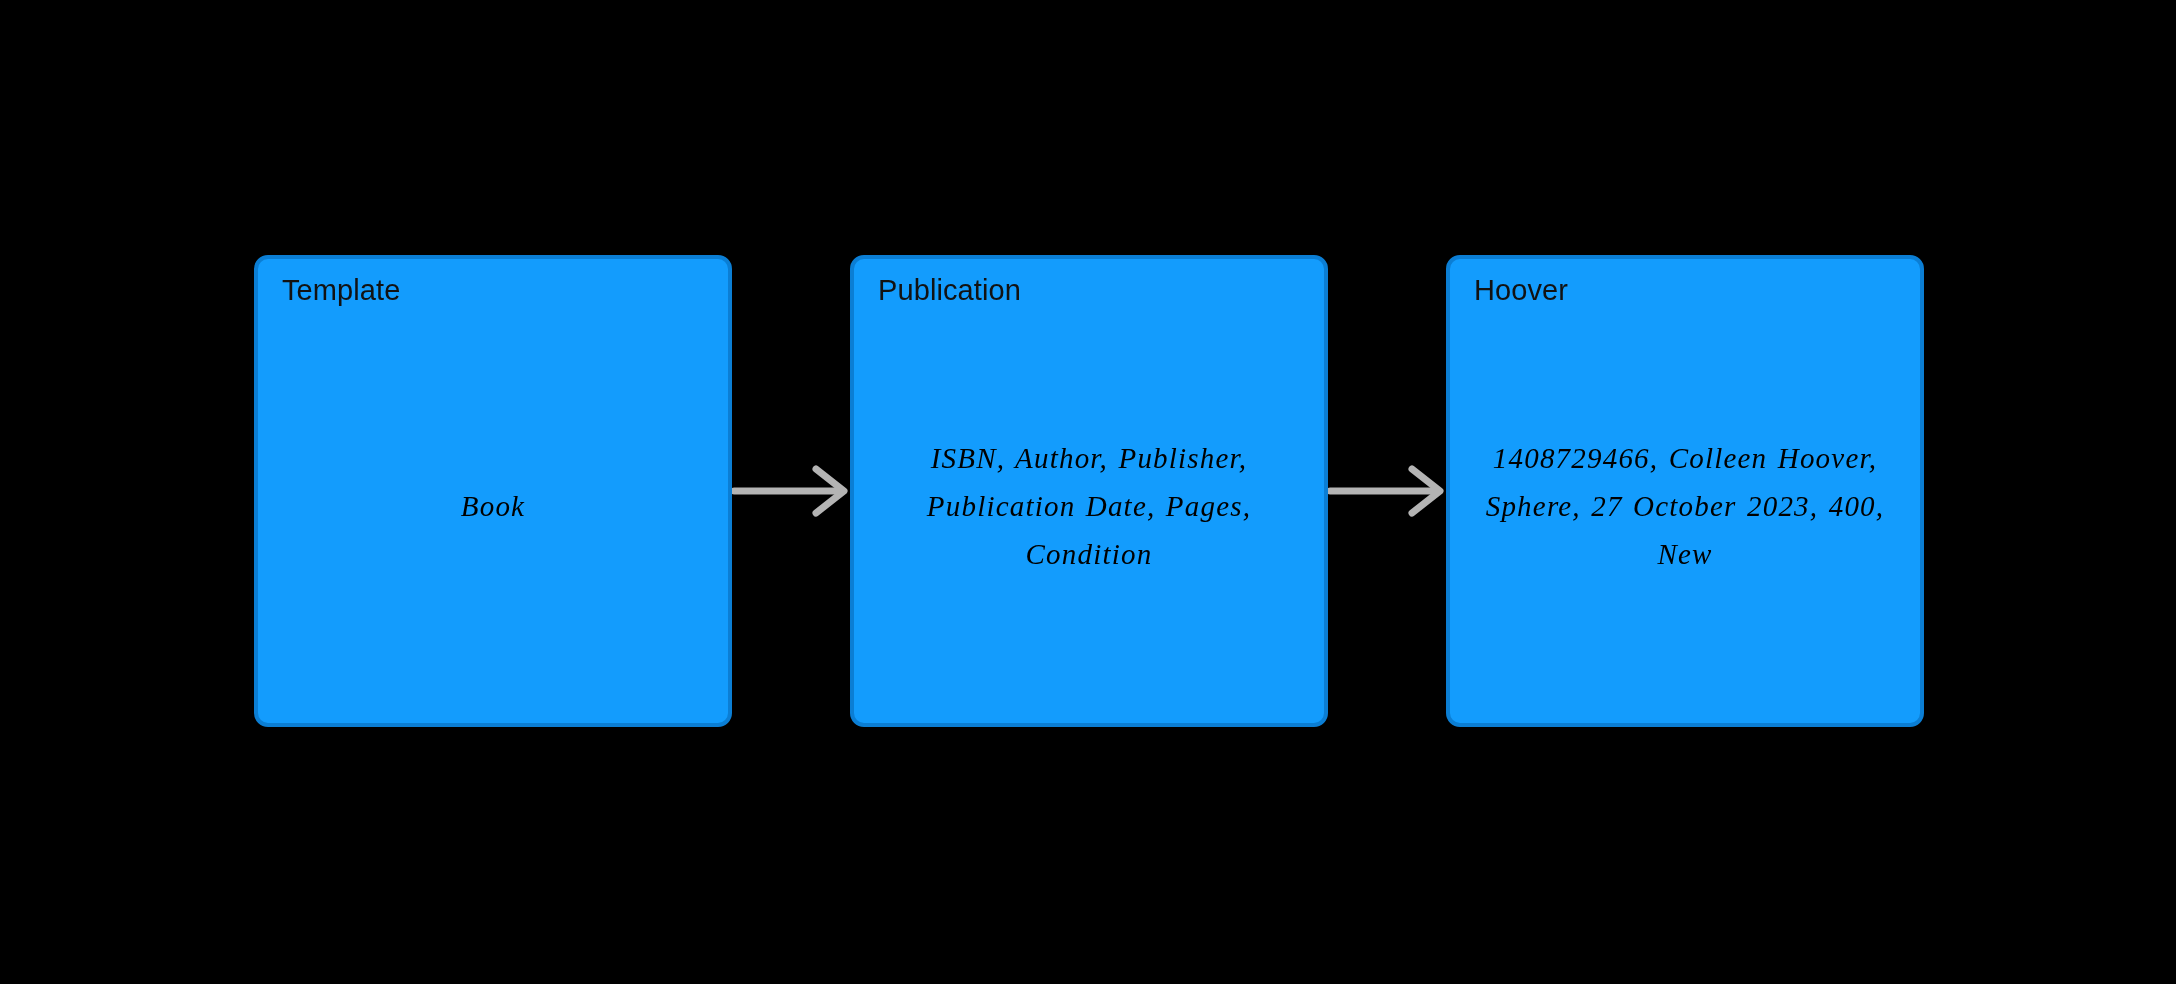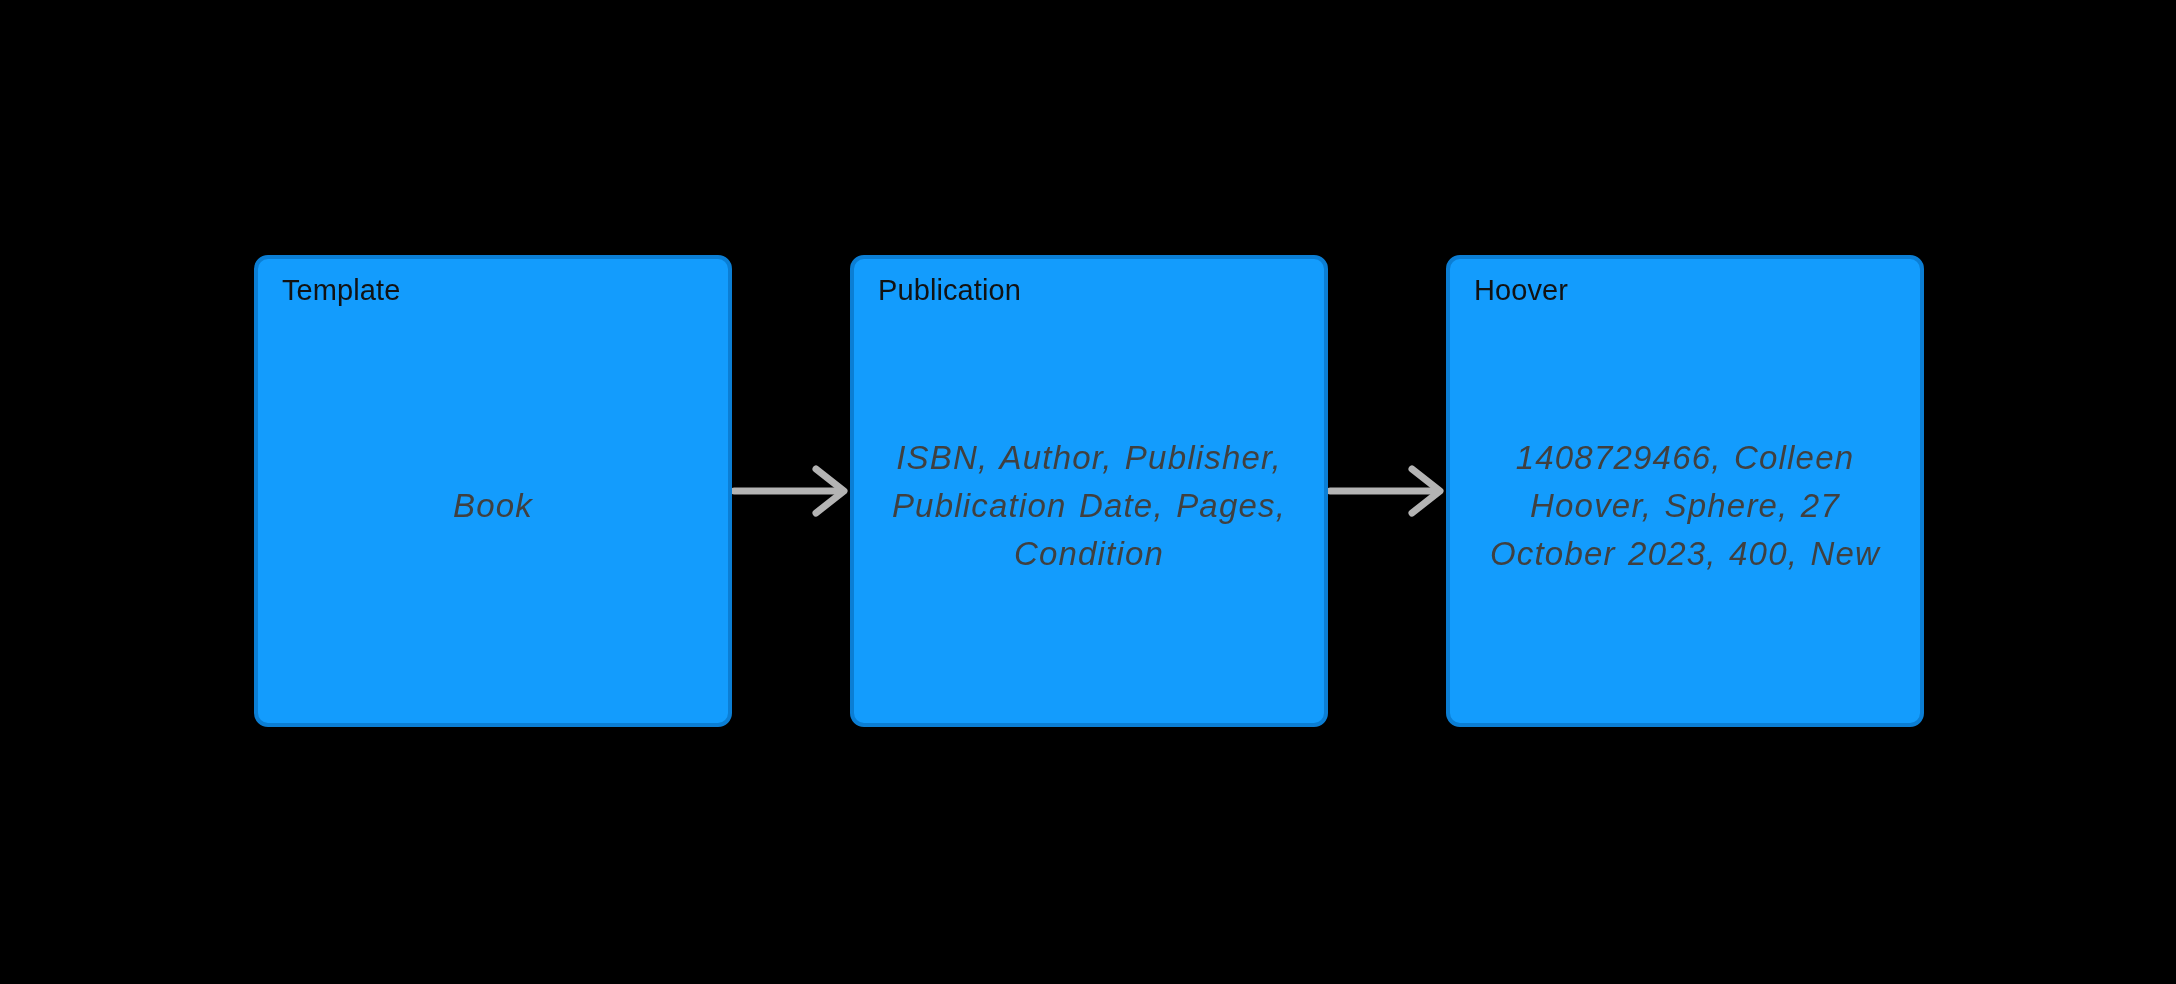--- a/index.html
+++ b/index.html
@@ -62,25 +62,25 @@
   .node-body {
     flex: 1 1 auto;
     display: flex;
     align-items: center;
     justify-content: center;
     padding: 48px 18px 18px 18px;
     box-sizing: border-box;
   }
 
   .node-body-text {
-    font-family: Liberation Sans, sans-serif;
+    font-family: Liberation Serif, serif;
     font-style: italic;
-    font-size: 33px;
+    font-size: 29px;
     line-height: 48px;
-    color: #404040;
+    color: #000000;
     text-align: center;
     letter-spacing: 1.2px;
     word-spacing: 2px;
     max-width: 100%;
   }
 
   
   .connector {
     flex: 0 0 auto;
     width: 118px;

